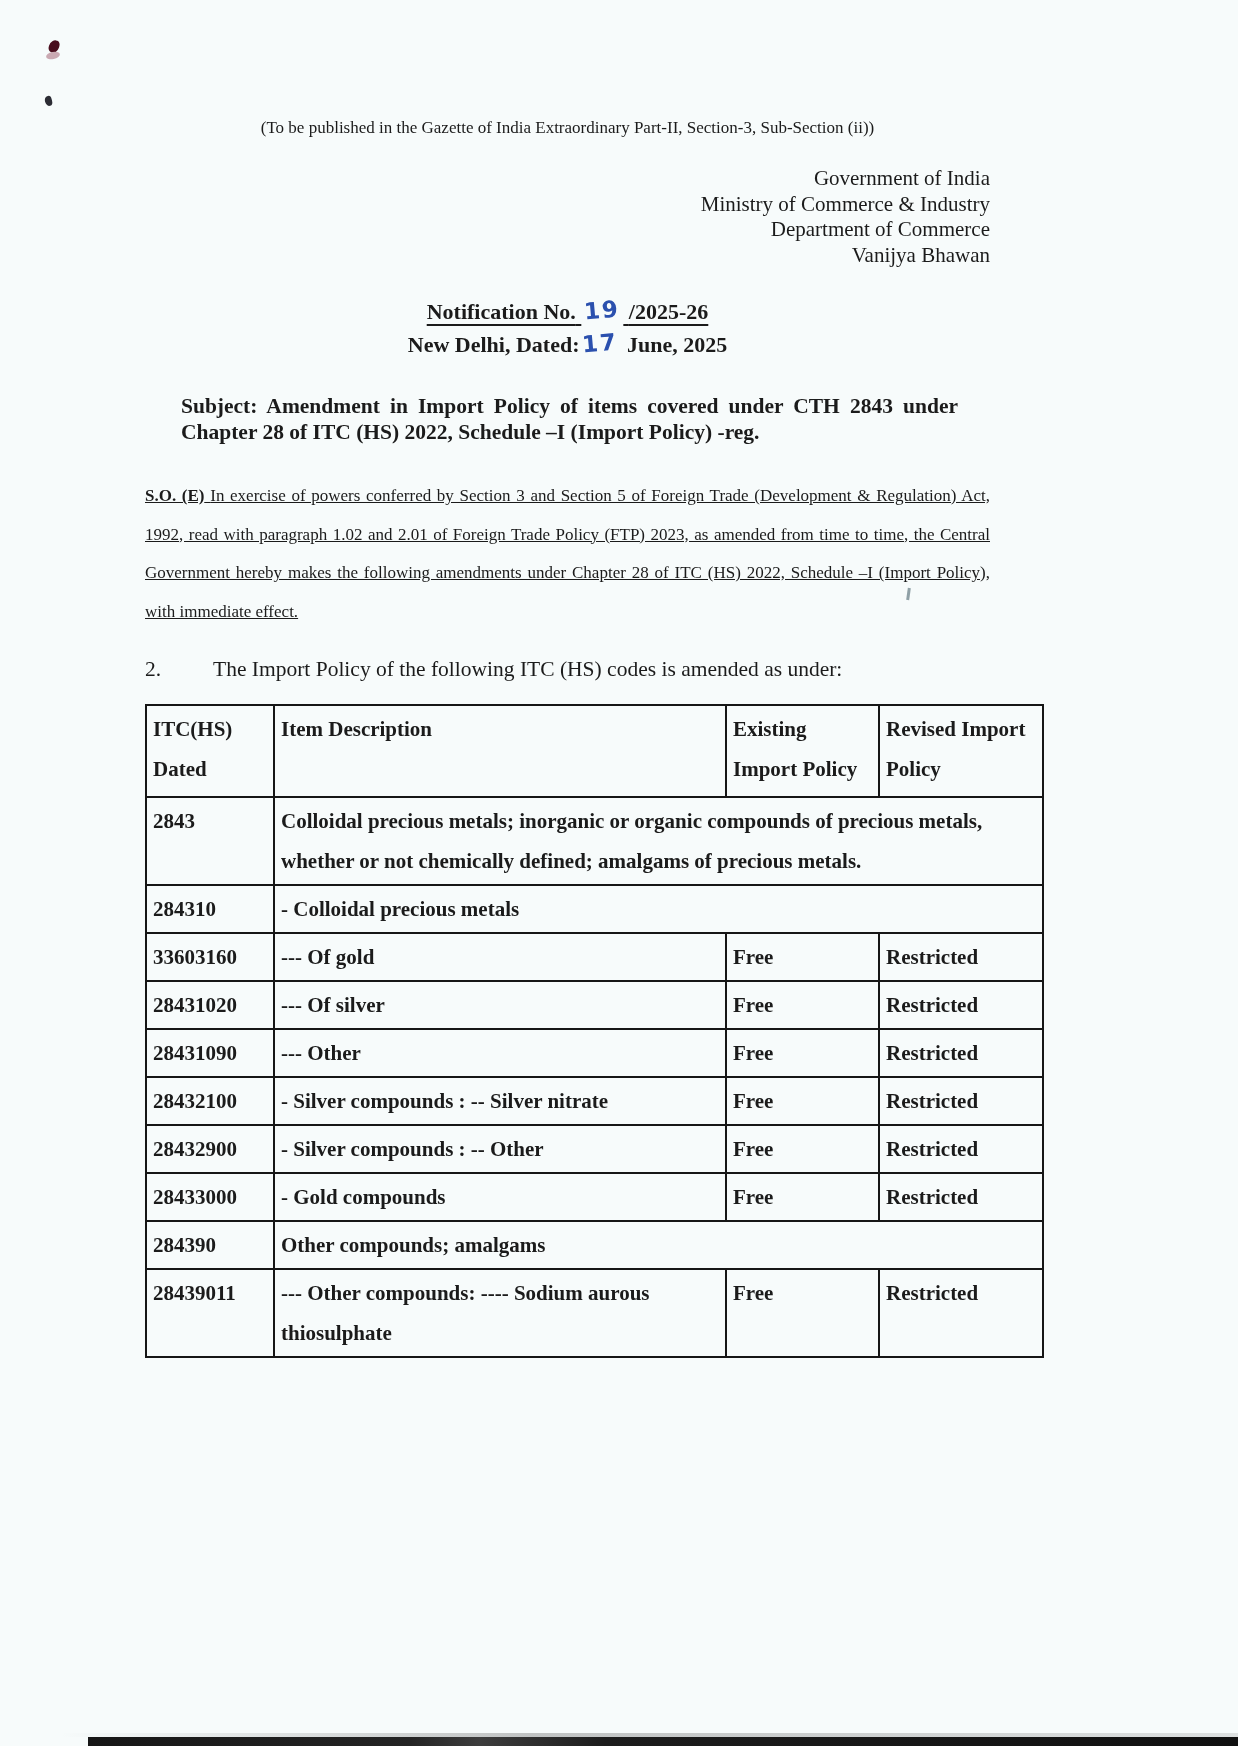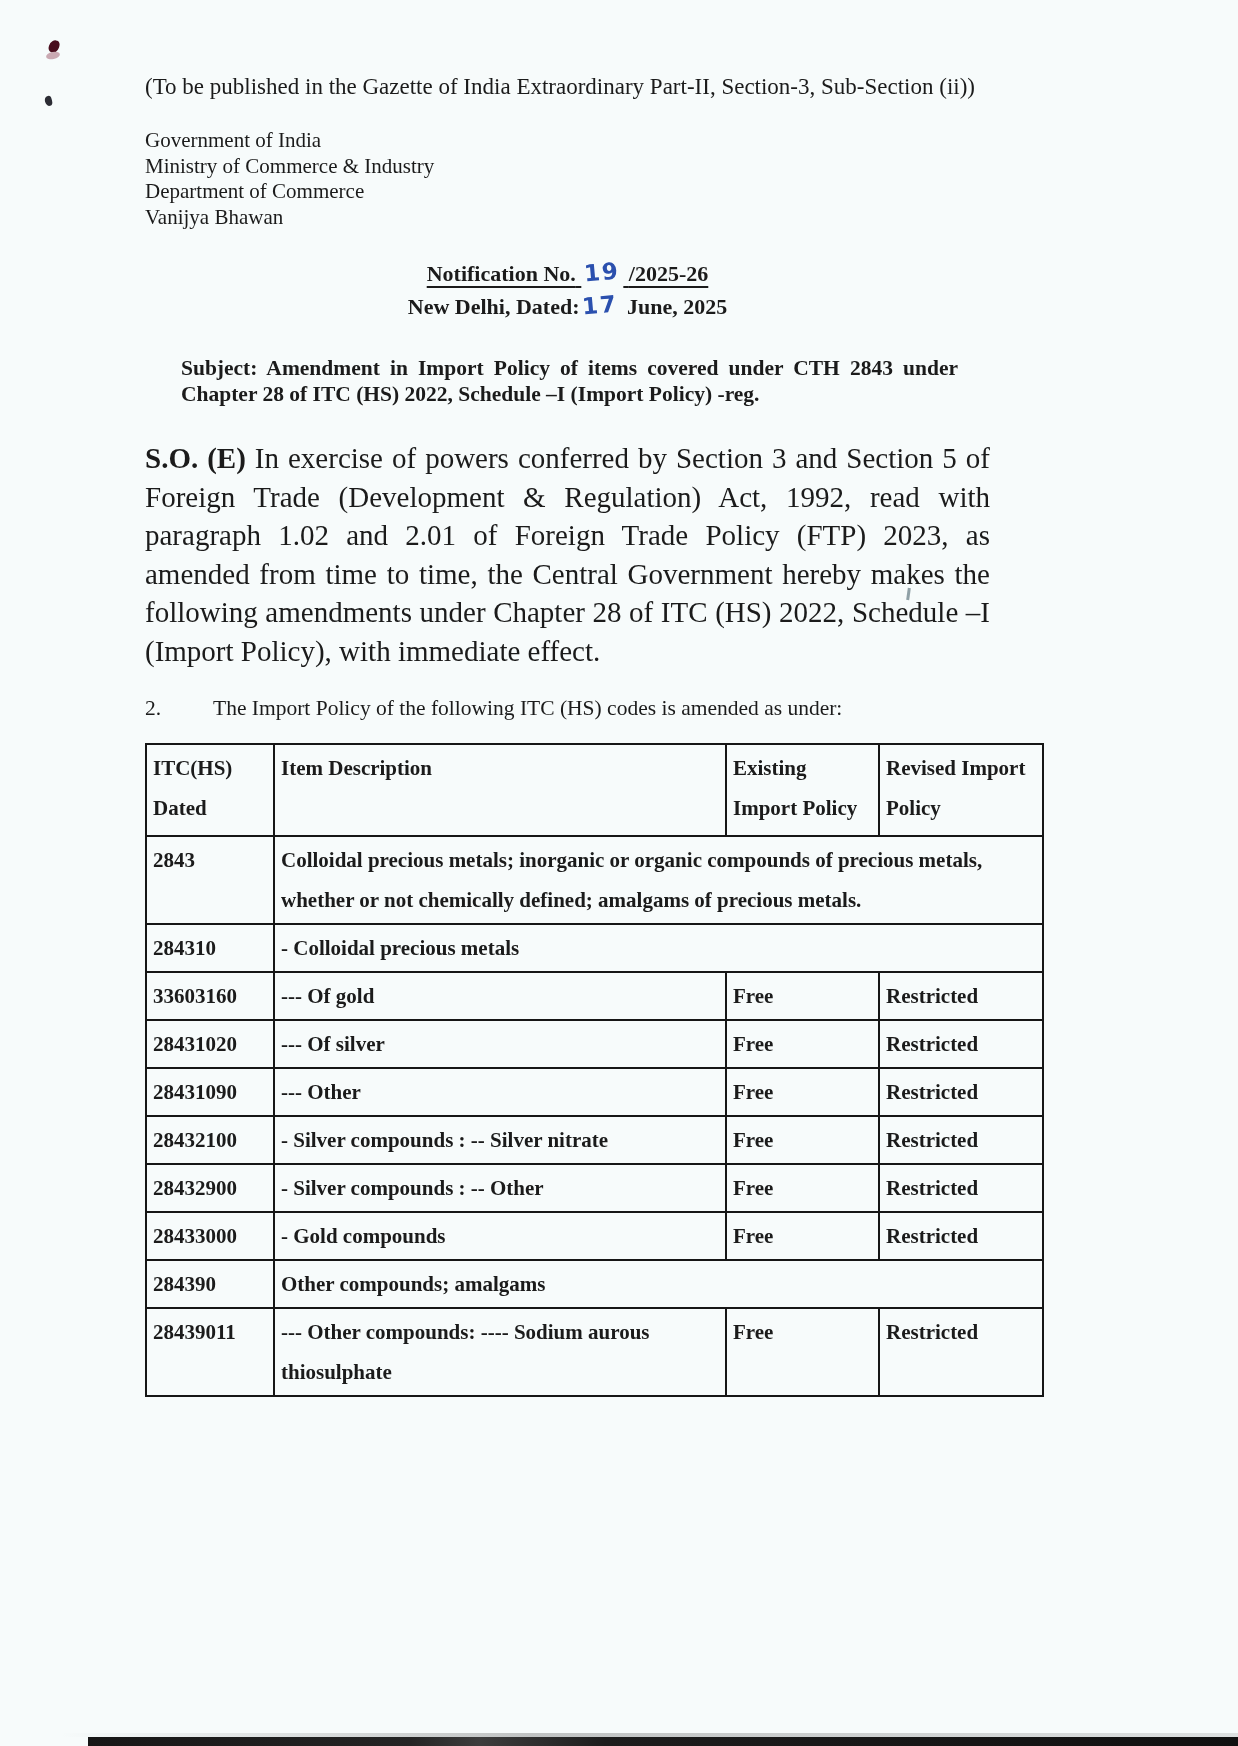--- a/index.html
+++ b/index.html
@@ -16,27 +16,28 @@
     font-family: "Liberation Serif", serif;
     color: #1b1b1b;
   }
   .content {
     position: absolute;
     left: 145px;
     top: 0;
     width: 845px;
   }
   .gazette-line {
-    margin-top: 74px;
-    font-size: 23px;
+    margin-top: 118px;
+    text-align: center;
+    font-size: 17px;
     white-space: nowrap;
   }
   .org-block {
     margin-top: 28px;
-    text-align: left;
+    text-align: right;
     font-size: 21px;
     line-height: 25.5px;
   }
   .notif-line {
     margin-top: 30px;
     text-align: center;
     font-weight: bold;
     font-size: 22px;
   }
   .notif-underline {
@@ -62,23 +63,24 @@
   .subject-block {
     margin: 36px 0 0 36px;
     width: 777px;
     font-weight: bold;
     font-size: 21.5px;
     line-height: 25.5px;
     text-align: justify;
   }
   .so-para {
     margin-top: 32px;
-    font-size: 29px;
+    font-size: 17px;
     line-height: 38.5px;
     text-align: justify;
+    text-decoration: underline;
   }
   .so-label { font-weight: bold; }
   .para2 {
     margin-top: 26px;
     font-size: 21.5px;
   }
   .para2-num {
     display: inline-block;
     width: 68px;
   }

